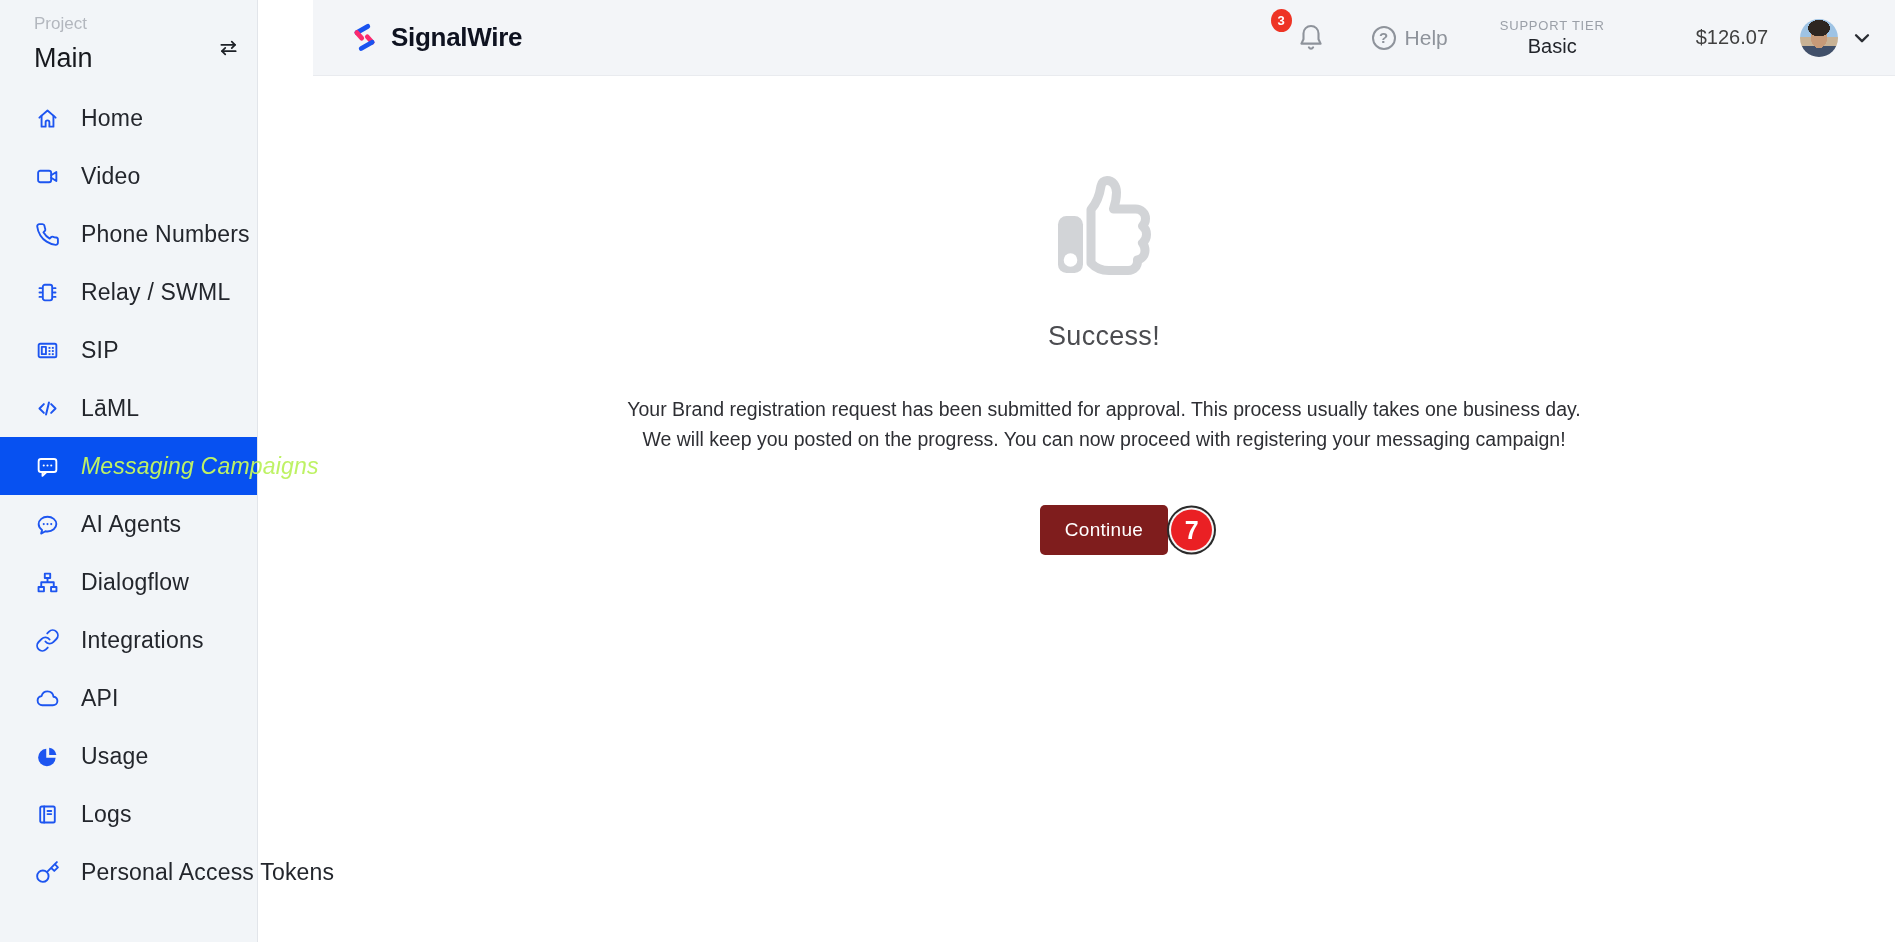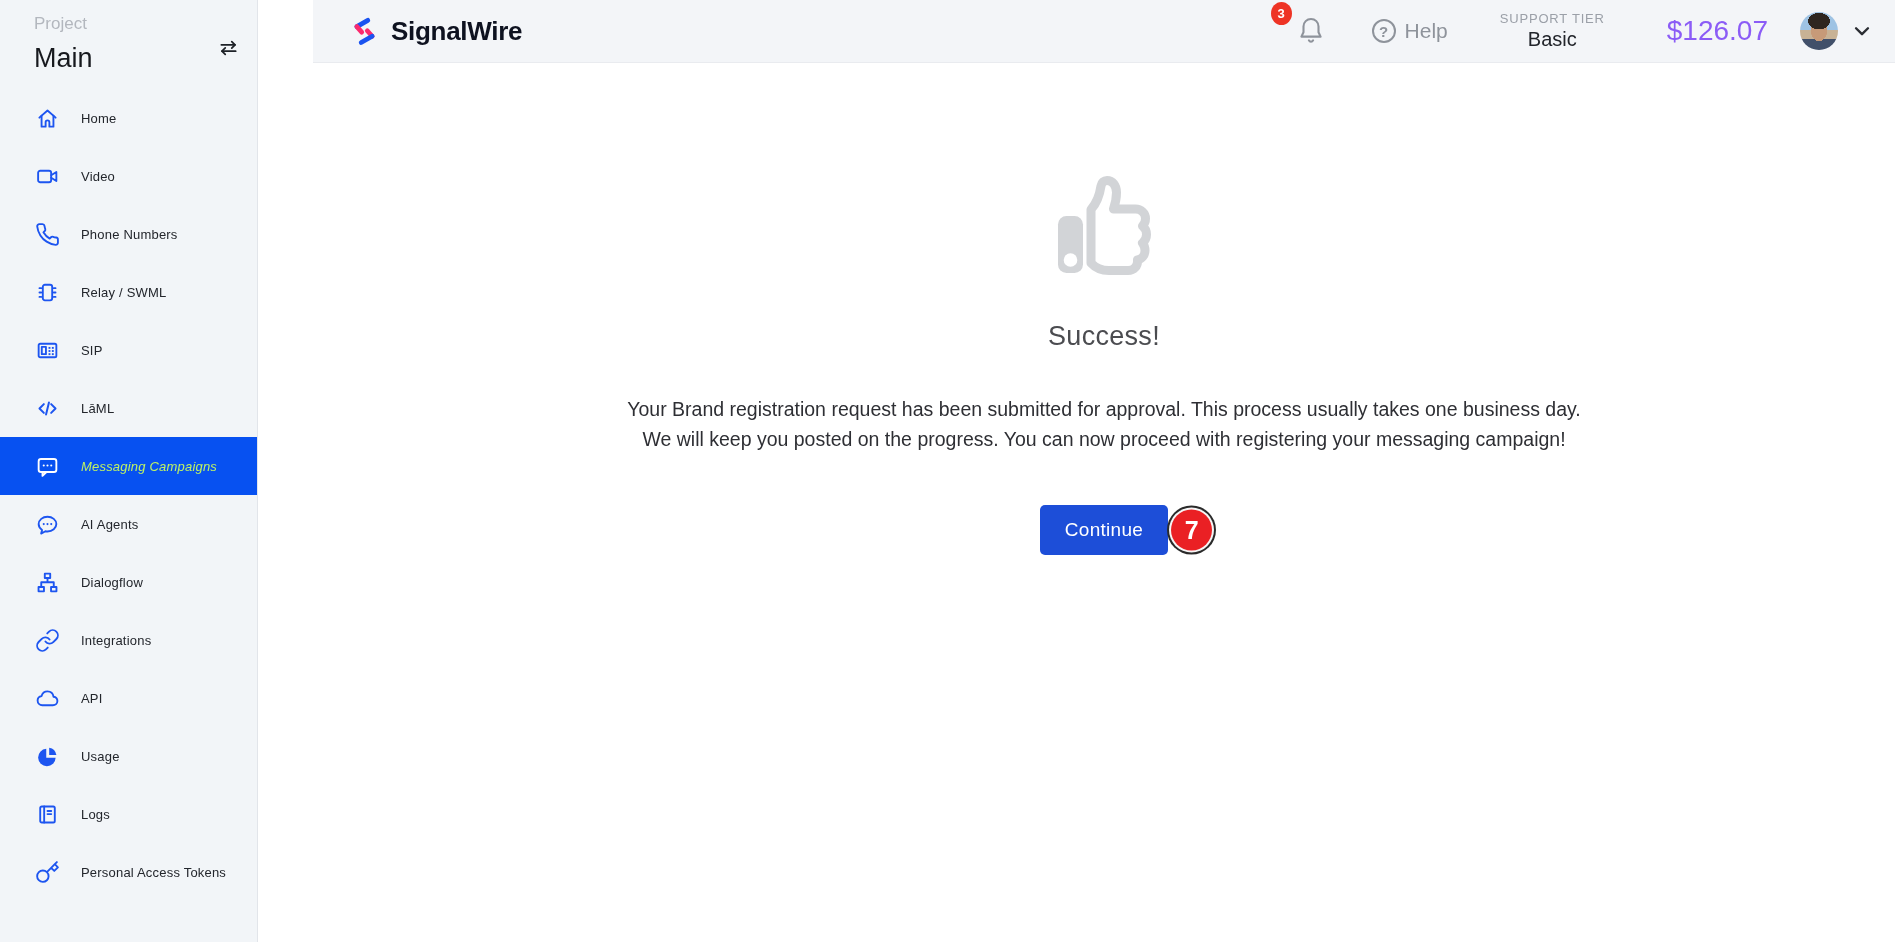--- a/index.html
+++ b/index.html
@@ -27,27 +27,27 @@
     display:flex; align-items:center; justify-content:center;
   }
   .nav { margin-top:15px; }
   .nav-item {
     display:flex; align-items:center; height:58px; padding:0 34px;
     cursor:pointer; color:#23262c;
   }
   .nav-icon { width:26px; height:26px; flex:0 0 26px; color:#1d55f0;
     display:flex; align-items:center; justify-content:center; }
   .nav-icon svg { width:25px; height:25px; }
-  .nav-label { margin-left:21px; font-size:13px; letter-spacing:.2px; white-space:nowrap; }
+  .nav-label { margin-left:21px; font-size:23px; letter-spacing:.2px; white-space:nowrap; }
   .nav-item.active { background:#0751f1; color:#bef264;font-style:italic; }
   .nav-item.active .nav-icon { color:#fff; }
 
   
   .topbar {
-    position:absolute; left:313px; right:0; top:0; height:63px;
+    position:absolute; left:313px; right:0; top:0; height:76px;
     background:#f3f5f8; border-bottom:1px solid #e9ebef;
     display:flex; align-items:center; padding:0 22px 0 36px;
     z-index:1;
   }
   .logo { display:flex; align-items:center; cursor:pointer; }
   .logo-mark { width:31px; height:33px; }
   .logo-text { margin-left:11px; font-size:26px; font-weight:bold; color:#0e1220; letter-spacing:-0.3px; }
 
   .topbar-right { margin-left:auto; display:flex; align-items:center; }
   .bell-wrap { position:relative; width:30px; height:32px; cursor:pointer; color:#8e939b; }
@@ -59,21 +59,21 @@
   }
   .help { display:flex; align-items:center; margin-left:46px; color:#8e939b; cursor:pointer; }
   .help-q {
     width:24px; height:24px; border:2px solid #8e939b; border-radius:50%;
     font-size:15px; font-weight:bold; display:flex; align-items:center; justify-content:center;
   }
   .help-label { margin-left:9px; font-size:21px; }
   .tier { margin-left:52px; text-align:center; }
   .tier-label { font-size:13px; letter-spacing:.8px; color:#9ba0a8; }
   .tier-value { font-size:20px; color:#22252b; margin-top:2px; }
-  .balance { margin-left:62px; font-size:28px; color:#8b5cf6; cursor:pointer; }
+  .balance { margin-left:91px; font-size:20px; color:#404040; cursor:pointer; }
   .avatar {
     margin-left:32px; width:38px; height:38px; border-radius:50%; cursor:pointer;
     background:
       radial-gradient(ellipse 12px 9px at 50% 24%, #2e2620 0 90%, transparent 92%),
       radial-gradient(ellipse 9px 12px at 50% 48%, #c79a78 0 90%, transparent 92%),
       linear-gradient(180deg, #9ec3e4 0 48%, #c8b295 48% 72%, #41506a 72%);
   }
   .caret { margin-left:13px; color:#2a2d33; cursor:pointer; display:flex; }
 
   
@@ -84,21 +84,21 @@
   .breadcrumb-current { color:#85898f; }
 
   .hero { text-align:center; }
   .thumb { margin-top:104px; width:124px; height:120px; }
   .hero-heading { margin-top:30px; font-size:27px; font-weight:500; color:#4b4c50; letter-spacing:.3px; }
   .hero-message {
     width:958px; margin:43px auto 0; font-size:19.5px; line-height:29.5px; color:#2e2f34;
   }
   .cta-row { margin-top:51px; display:flex; justify-content:center; }
   .continue-btn {
-    position:relative; background:#1d4ed8; color:#fff; border:none; border-radius:5px;
+    position:relative; background:#7f1d1d; color:#fff; border:none; border-radius:5px;
     font-family:inherit; font-size:19px; letter-spacing:.3px;
     padding:14px 25px; cursor:pointer;
   }
   .annotation-badge {
     position:absolute; right:-44px; top:50%; transform:translateY(-50%);
     width:41px; height:41px; border-radius:50%; background:#ea2024;
     box-shadow:0 0 0 2px #f6f6f6, 0 0 0 4px #2a2a2a;
     color:#fff; font-size:25px; font-weight:bold;
     display:flex; align-items:center; justify-content:center;
   }

